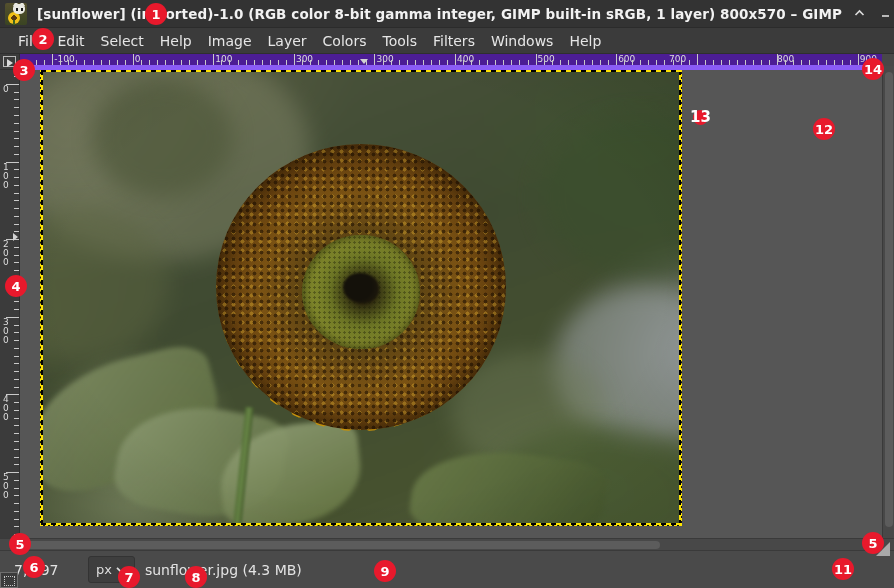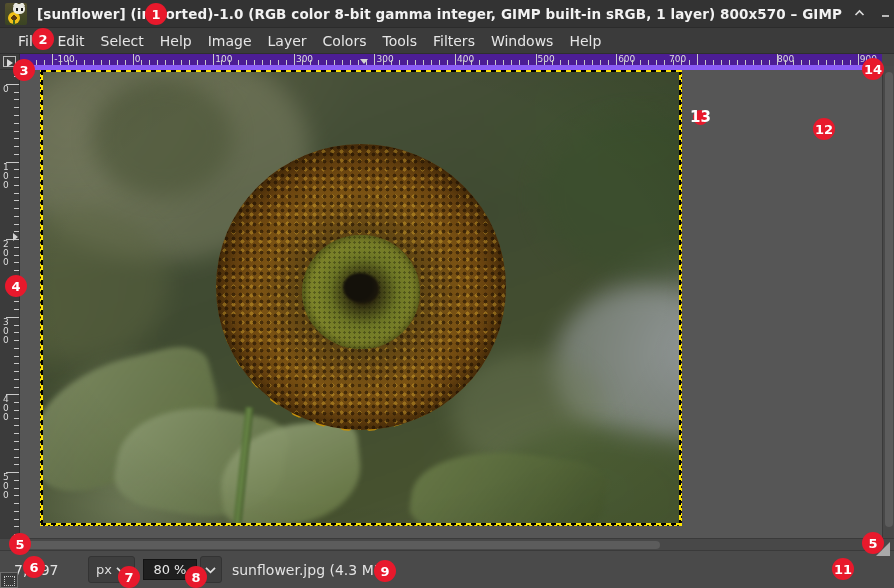--- a/index.html
+++ b/index.html
@@ -675,28 +675,20 @@
 
       <div class="pos-label">7, 197</div>
 
       <div class="unit-combo">
         <span>px</span>
         <svg class="chev" width="11" height="8" viewBox="0 0 11 8">
           <path d="M1 1.8 L5.5 6.4 L10 1.8" stroke="#dedede" stroke-width="1.7" fill="none"></path>
         </svg>
       </div>
 
-      <div class="zoom-wrap">
-        <div class="zoom-entry">80 %</div>
-        <div class="zoom-btn">
-          <svg class="chev" width="11" height="8" viewBox="0 0 11 8">
-            <path d="M1 1.8 L5.5 6.4 L10 1.8" stroke="#dedede" stroke-width="1.7" fill="none"></path>
-          </svg>
-        </div>
-      </div>
 
       <div class="file-label">sunflower.jpg (4.3  MB)</div>
 
       <div class="grip">
         <svg width="16" height="16" viewBox="0 0 16 16">
           <path d="M15 1 L15 15 L1 15 Z" fill="#a9a9a9"></path>
         </svg>
       </div>
     </div>
   </div>

